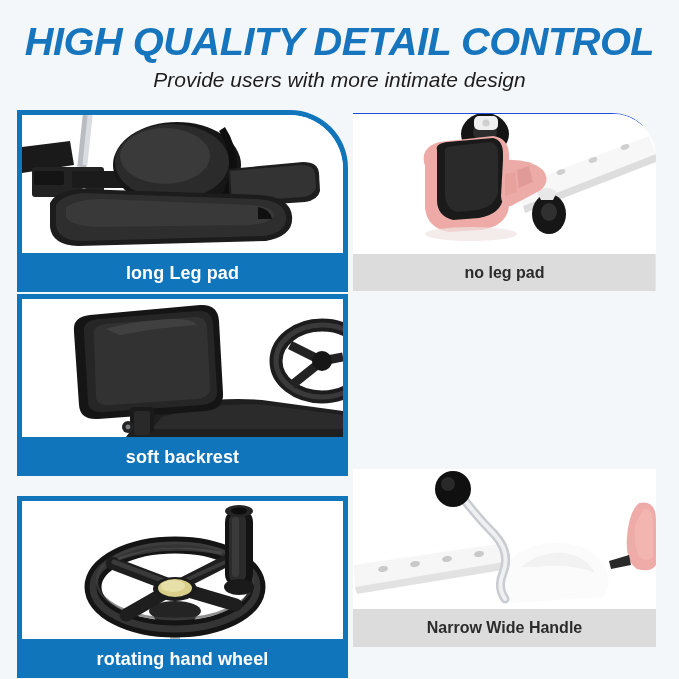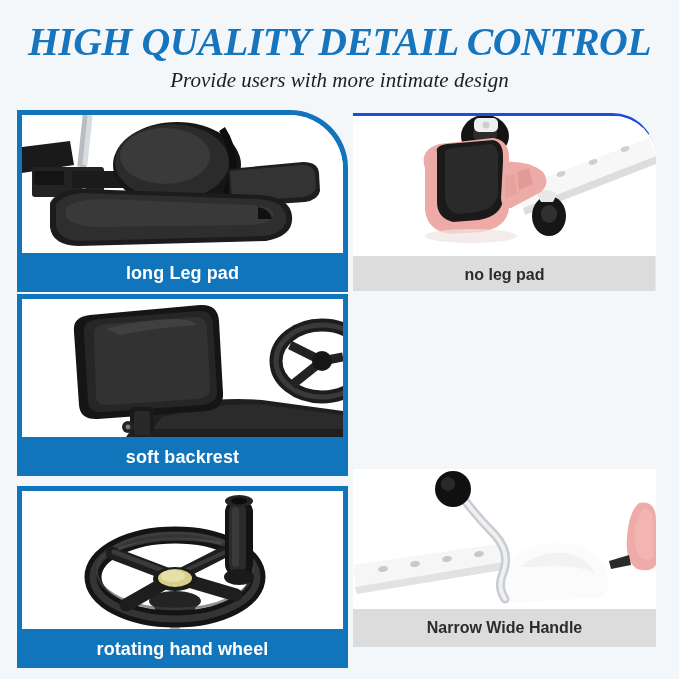--- a/index.html
+++ b/index.html
@@ -14,21 +14,20 @@
     overflow: hidden;
     position: relative;
   }
 
   
   #header {
     position: absolute;
     left: 0; top: 0;
     width: 679px;
     height: 104px;
-    font-family: Liberation Serif, serif;
   }
   #title {
     position: absolute;
     left: 0; top: 20px;
     width: 679px;
     text-align: center;
     font-size: 39px;
     line-height: 44px;
     font-weight: bold;
     font-style: italic;
@@ -68,21 +67,21 @@
   .blue-panel.first {
     top: 0;
     height: 182px;
     border-top-right-radius: 58px;
   }
   .blue-panel.mid {
     top: 184px;
     height: 182px;
   }
   .blue-panel.last {
-    top: 376px;
+    top: 386px;
     height: 182px;
   }
   .photo {
     position: absolute;
     left: 5px;
     top: 5px;
     width: 321px;
     height: 138px;
     background: #ffffff;
     overflow: hidden;
@@ -117,21 +116,21 @@
     position: absolute;
     left: 0;
     width: 303px;
     height: 178px;
     background: #dcdcdc;
     box-sizing: border-box;
   }
   .gray-panel.first {
     top: 0;
     border-top-right-radius: 44px;
-    border-top: 3px solid #1d4ed8;
+    border-top: 1px solid #1d4ed8;
     border-right: 1px solid #e6e6e6;
   }
   .gray-panel.mid   { top: 178px; }
   .gray-panel.last  { top: 356px; text-align: right; }
 
   .gray-photo {
     position: absolute;
     left: 0;
     top: 0;
     width: 303px;

